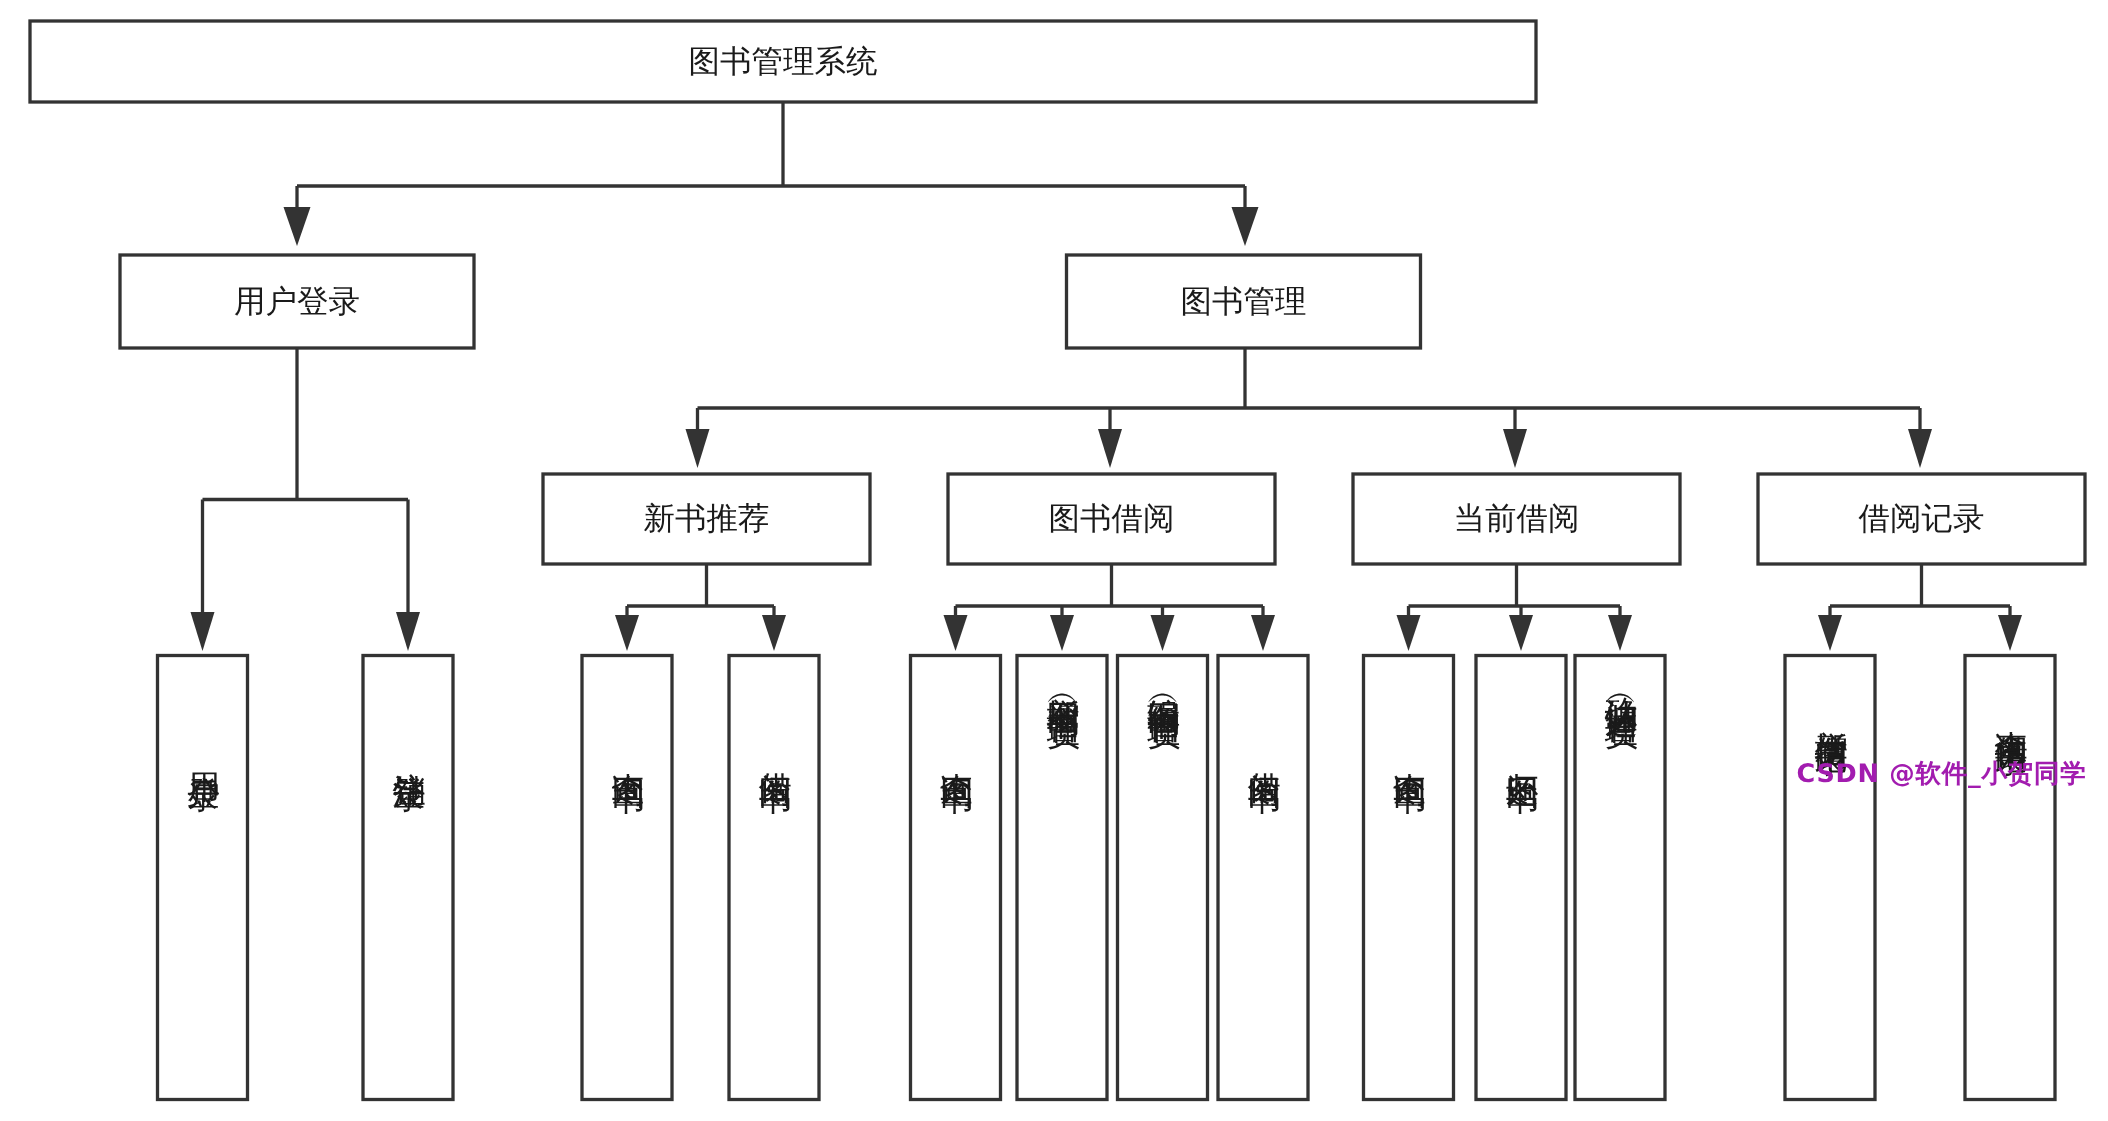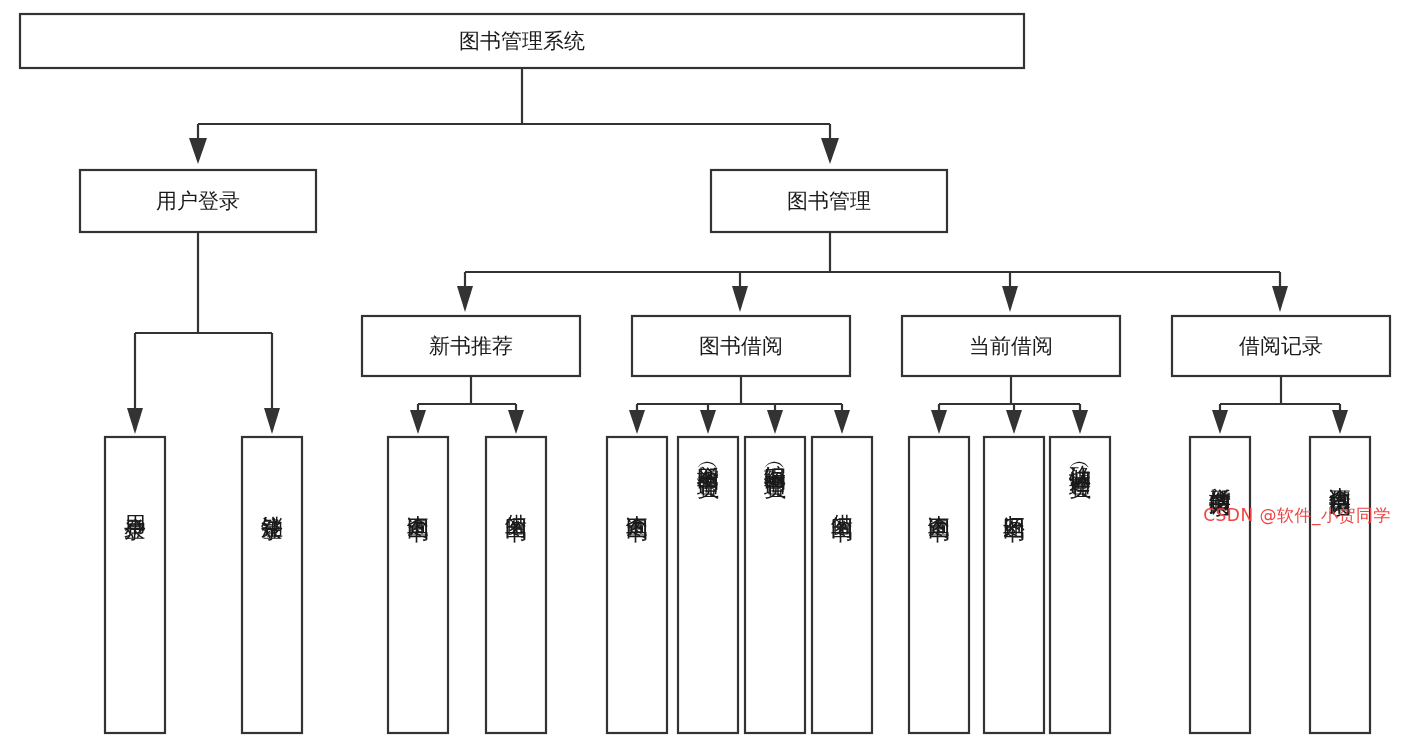--- a/index.html
+++ b/index.html
@@ -64,23 +64,24 @@
     color: #1a1a1a;
     letter-spacing: 2px;
     white-space: nowrap;
   }
   .watermark {
     position: absolute;
     right: 14px;
     bottom: 6px;
     font-family: "DejaVu Sans", "Liberation Sans", sans-serif;
     font-size: 17px;
-    color: #ef4444;
+    color: #a21caf;
     letter-spacing: 0.5px;
     white-space: nowrap;
+    font-weight: bold;
   }
 </style>
 </head>
 <body>
 
 <div id="diagram-root">
 
   <svg id="flowchart" viewBox="0 0 1405 747">
 
     <g>

